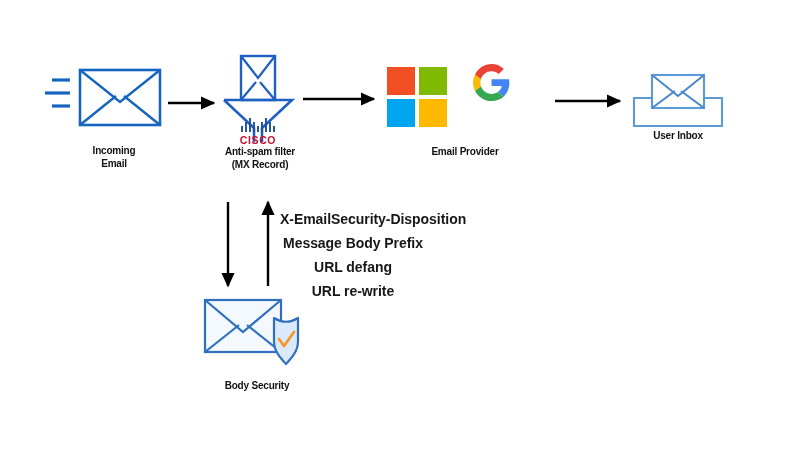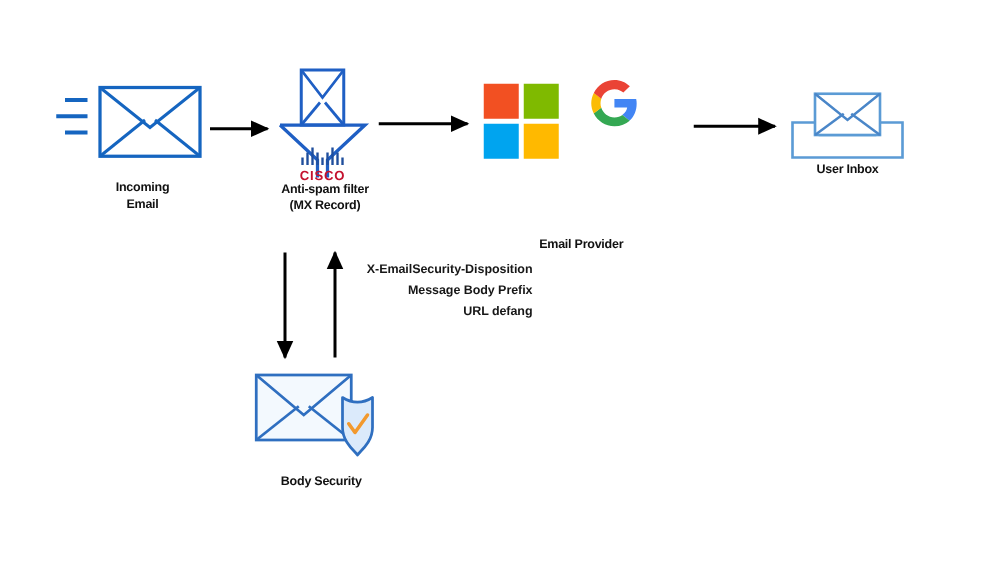--- a/index.html
+++ b/index.html
@@ -38,35 +38,35 @@
     letter-spacing: -0.2px;
   }
   
   #node-incoming-email { left: 44px; top: 66px; width: 120px; height: 62px; }
   #label-incoming-email { left: 42px; top: 145px; width: 144px; }
   
   #node-antispam { left: 216px; top: 54px; width: 84px; height: 92px; }
   #label-antispam { left: 180px; top: 146px; width: 160px; }
   
   #node-email-provider { left: 385px; top: 62px; width: 160px; height: 72px; }
-  #label-email-provider { left: 380px; top: 146px; width: 170px; margin-top: 44px; }
+  #label-email-provider { left: 380px; top: 146px; width: 170px; }
   
   #node-user-inbox { left: 630px; top: 70px; width: 96px; height: 60px; }
   #label-user-inbox { left: 608px; top: 130px; width: 140px; }
   
   #node-email-security { left: 202px; top: 296px; width: 110px; height: 72px; }
   #label-email-security { left: 178px; top: 380px; width: 158px; }
   
   #annotation-list {
     position: absolute;
     left: 280px;
     top: 207px;
     width: 146px;
-    text-align: right;
-    font-size: 10px;
+    text-align: center;
+    font-size: 14px;
     font-weight: bold;
     line-height: 1.72;
     color: #171717;
     letter-spacing: -0.05px;
   }
   #annotation-list div { white-space: nowrap; }
 </style>
 </head>
 <body>
 
@@ -188,13 +188,14 @@
 
     <path d="M77,43 L82,50 L92,36" fill="none" stroke="#f2992e" stroke-width="2.8" stroke-linecap="round" stroke-linejoin="round"></path>
   </svg>
 </div>
 <div class="node-label label-lg" id="label-email-security">Body Security</div>
 
 <div id="annotation-list">
   <div>X-EmailSecurity-Disposition</div>
   <div>Message Body Prefix</div>
   <div>URL defang</div>
+  <div>URL re-write</div>
 </div>
 
 </body></html>

